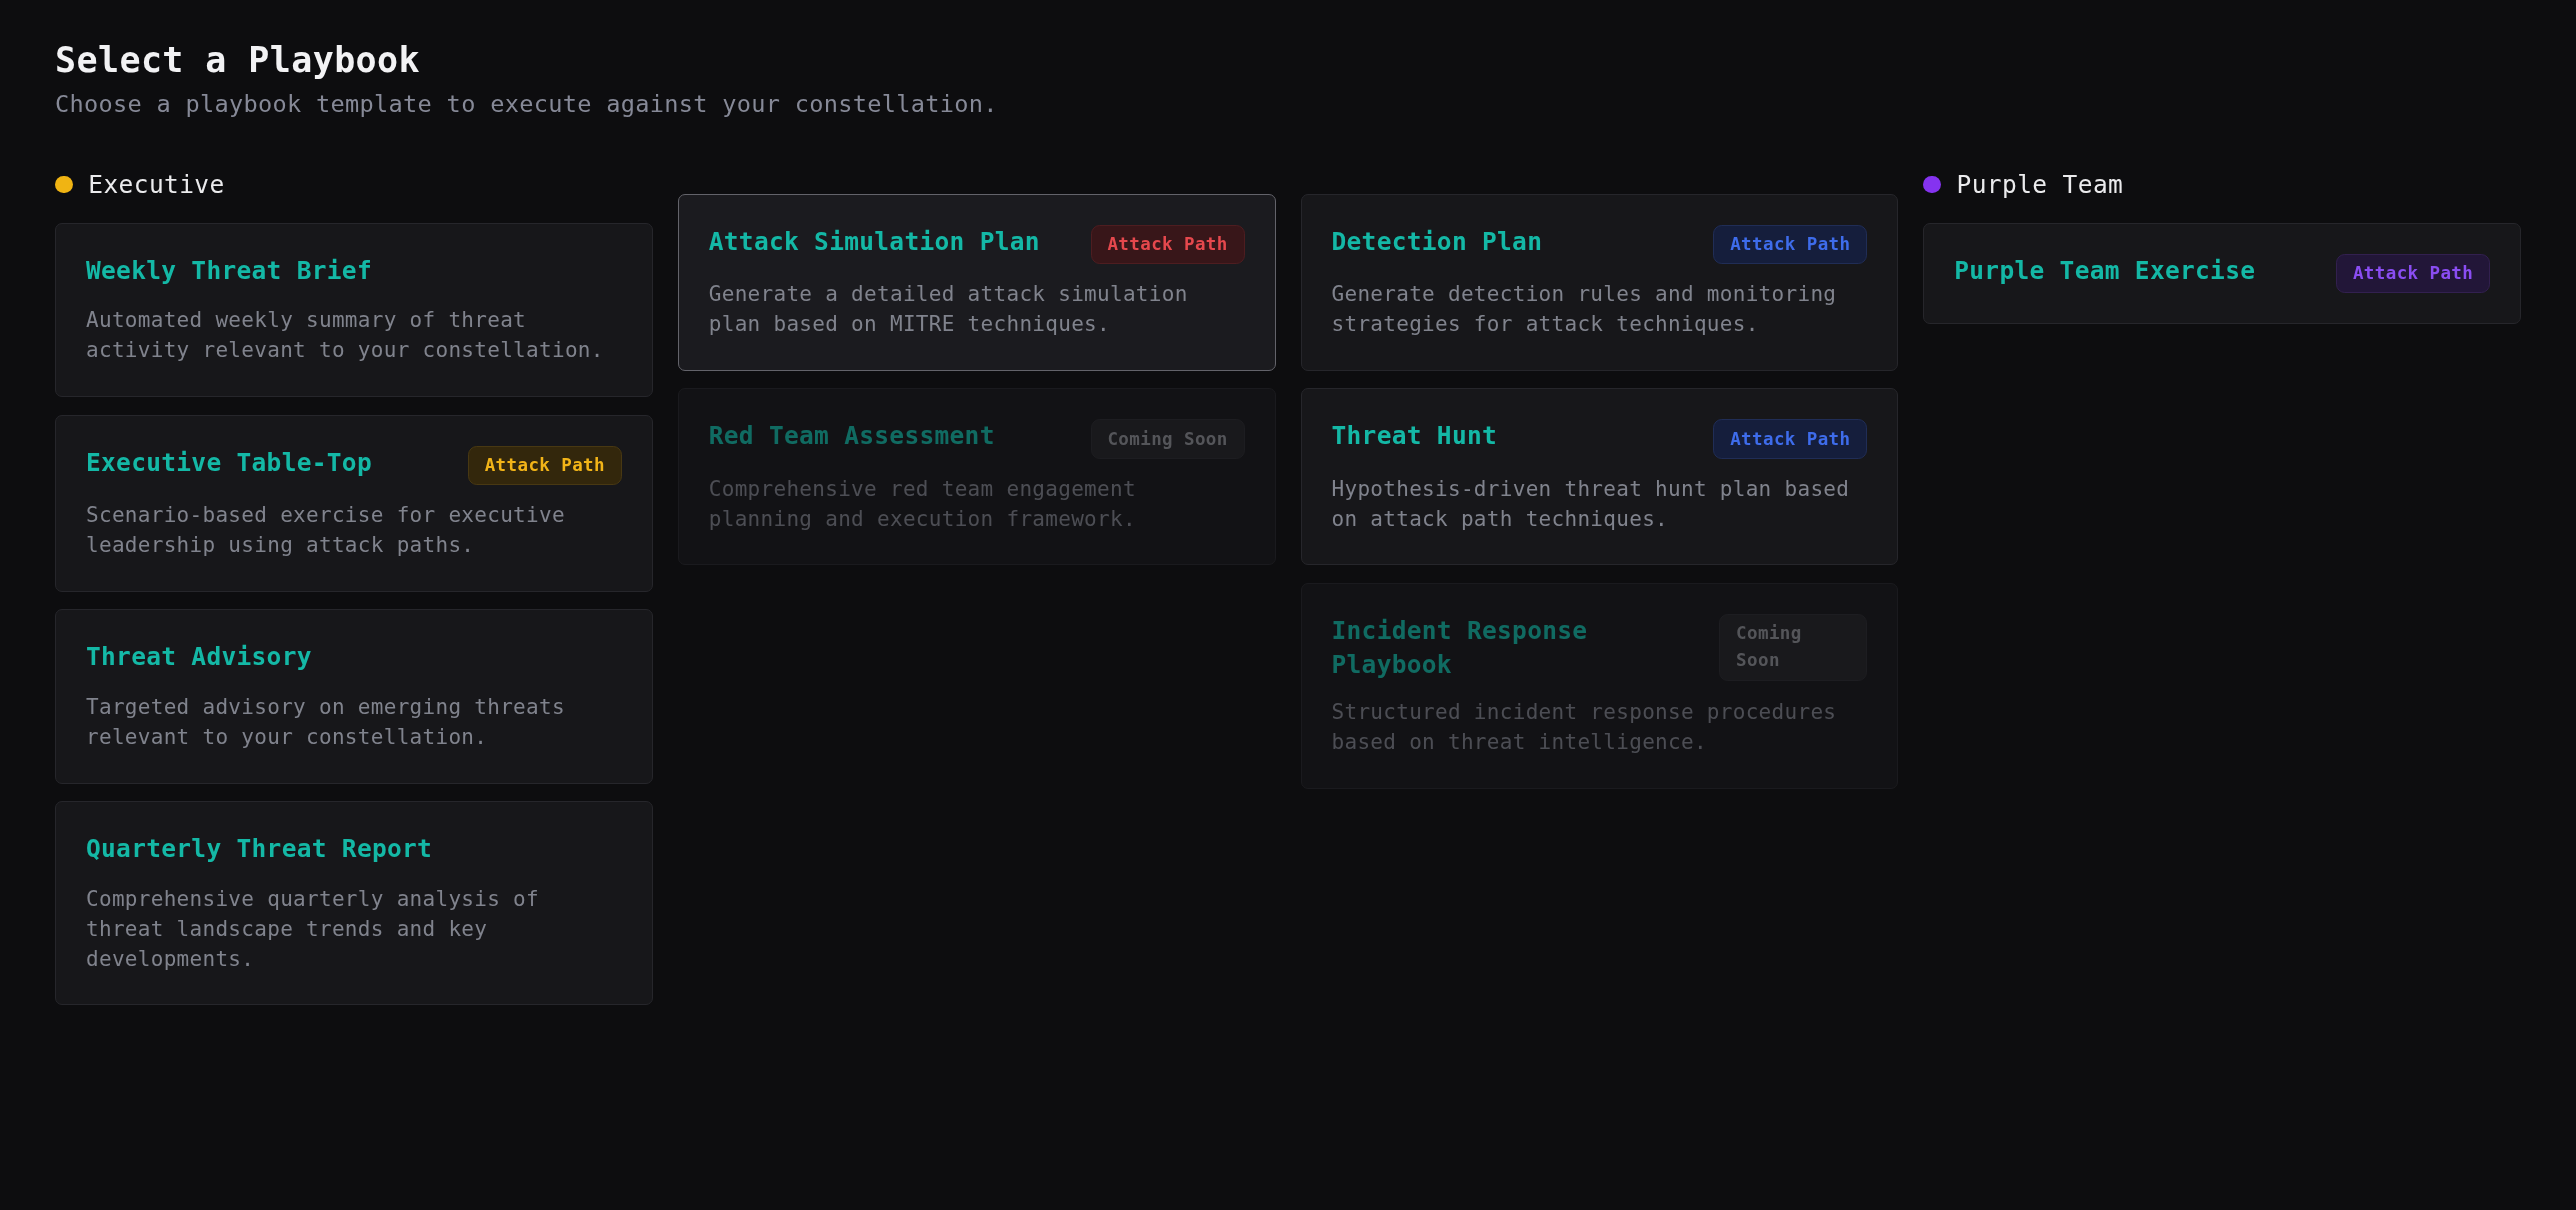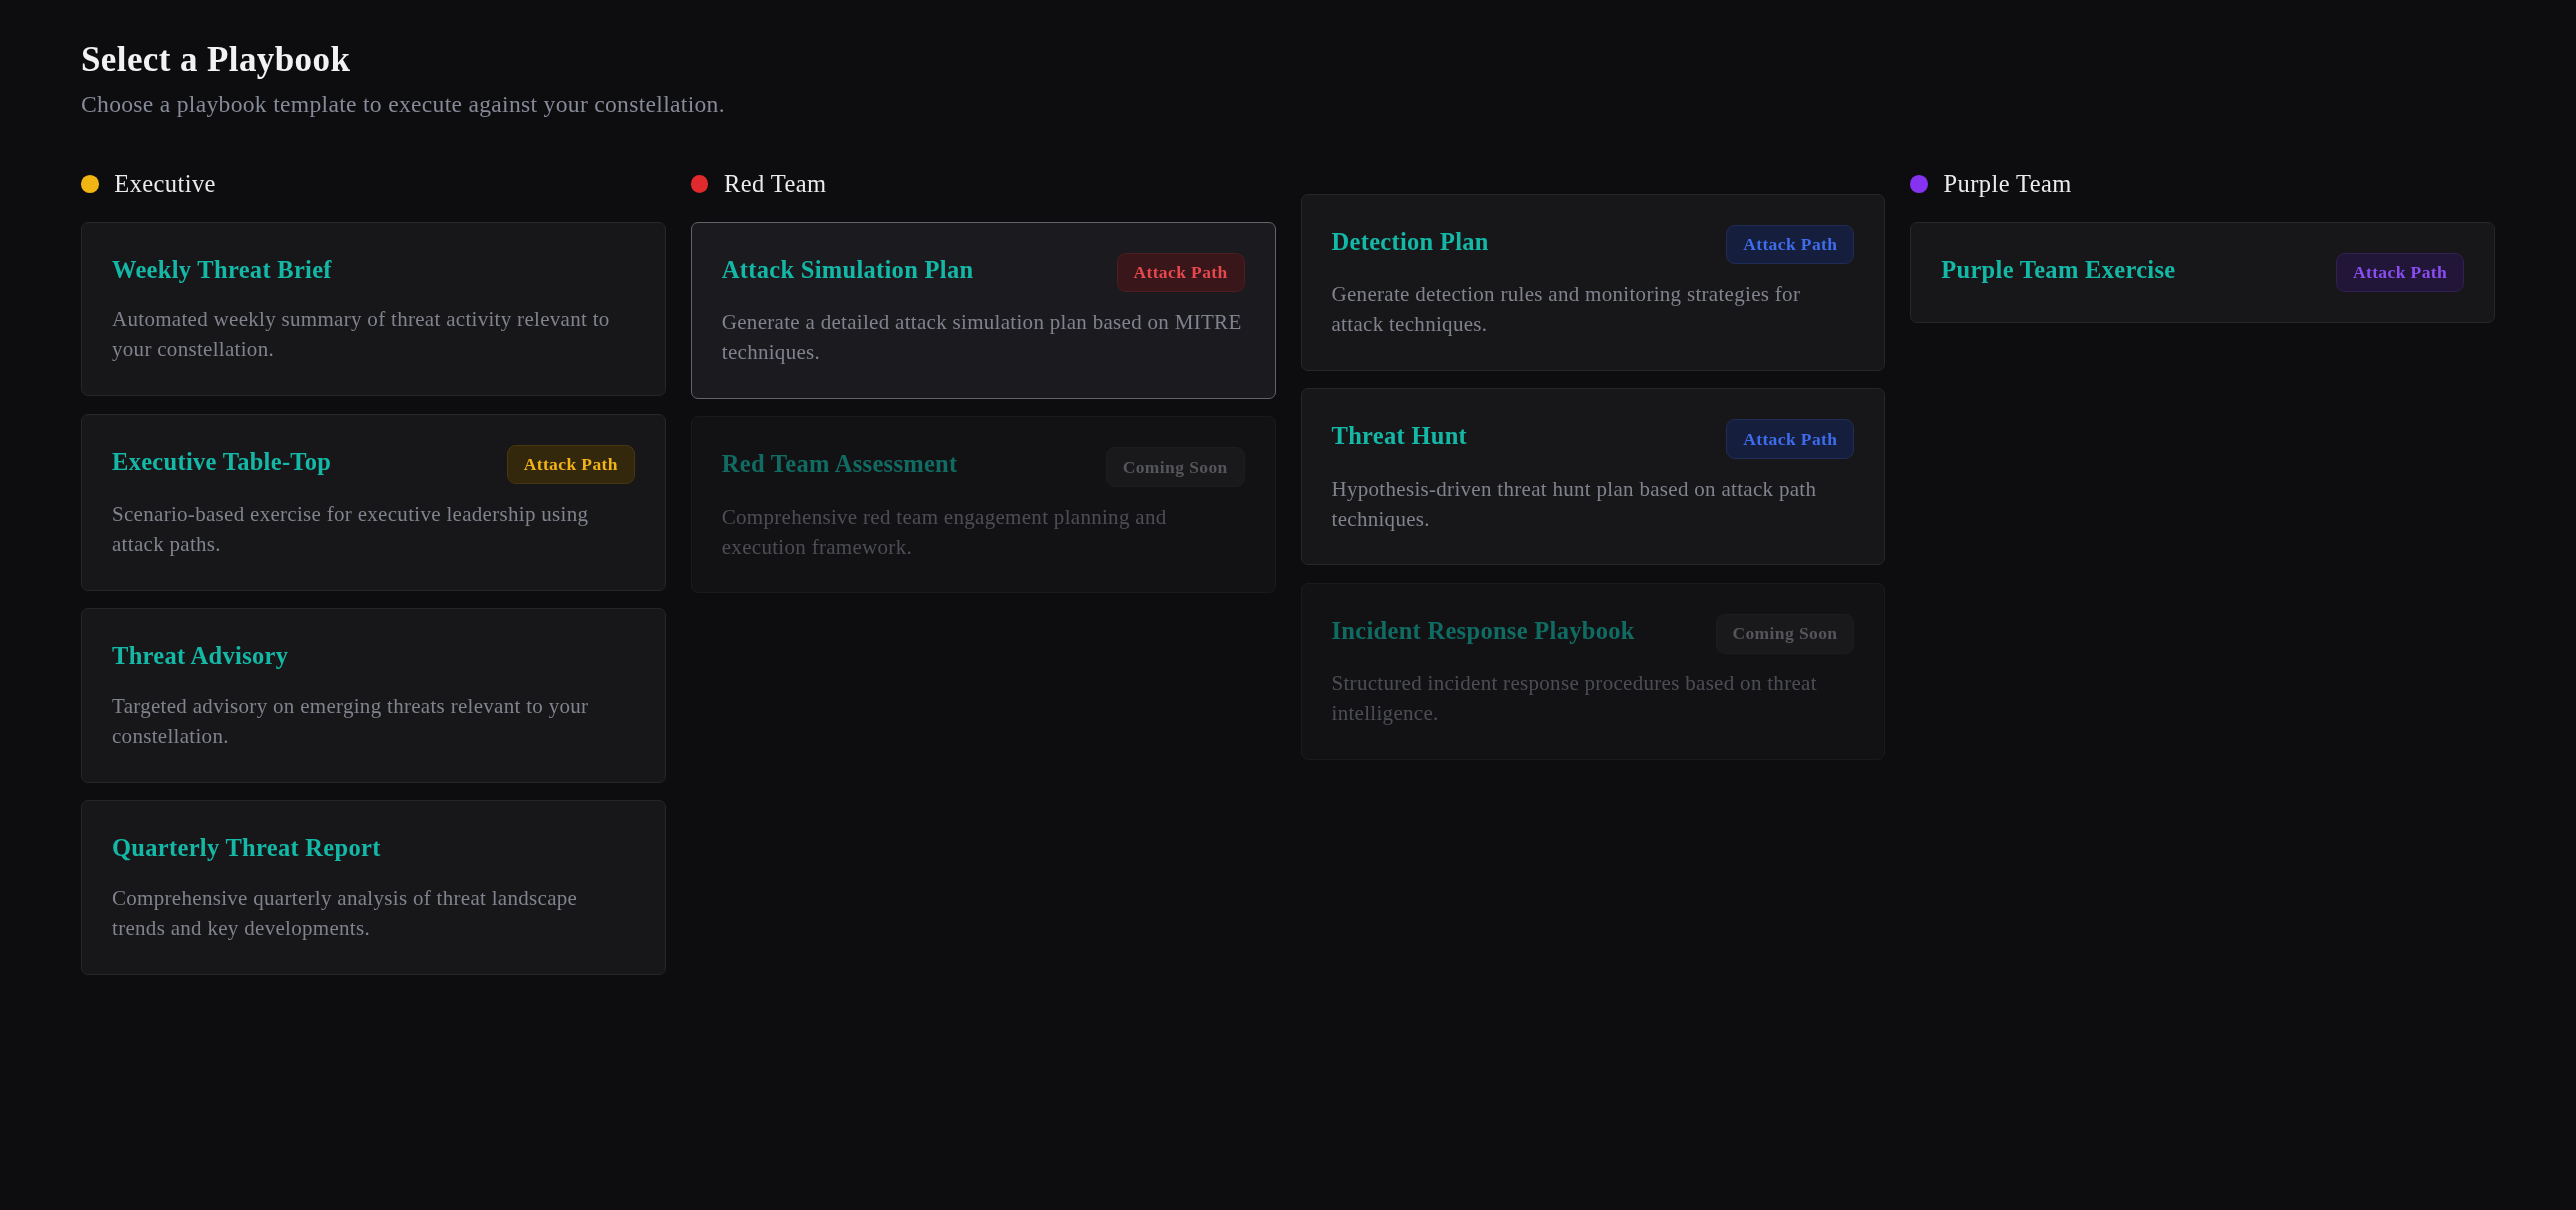--- a/index.html
+++ b/index.html
@@ -1,21 +1,21 @@
 <!DOCTYPE html>
 <html style="font-size:14px"><head>
 <meta charset="utf-8">
 <style>
   html,body{margin:0;padding:0;}
   body{
     width:2576px;height:1210px;overflow:hidden;
     background:#0d0d0f;
     font-family:"DejaVu Sans Mono", monospace;
   }
-  .page{padding:39px 81px 0;font-family:Liberation Serif, serif;}
+  .page{padding:39px 55px 0;}
   .page-title{
     margin:0;font-size:35px;line-height:1.2;font-weight:700;
     color:#f2f2f4;letter-spacing:0.4px;
   }
   .page-subtitle{
     margin:7px 0 0;font-size:23.6px;line-height:1.4;
     color:#868997;letter-spacing:0.3px;
   }
   .columns{
     margin-top:49px;
@@ -98,24 +98,20 @@
     <div class="card-head">
       <h3 class="card-title">Quarterly Threat Report</h3>
 
     </div>
     <p class="card-desc">Comprehensive quarterly analysis of threat landscape trends and key developments.</p>
   </article>
 </div>
   </section>
 
   <section class="column">
-    <header class="col-head">
-      <span class="dot" style="background: rgb(224, 42, 46);"></span>
-      <span class="col-label">Red Team</span>
-    </header>
     <div class="cards">
   <article class="card selected">
     <div class="card-head">
       <h3 class="card-title">Attack Simulation Plan</h3>
       <span class="badge" style="color: rgb(229, 72, 77); background: rgb(56, 22, 25); border-color: rgb(78, 29, 32);">Attack Path</span>
     </div>
     <p class="card-desc">Generate a detailed attack simulation plan based on MITRE techniques.</p>
   </article>
 
   <article class="card disabled">

